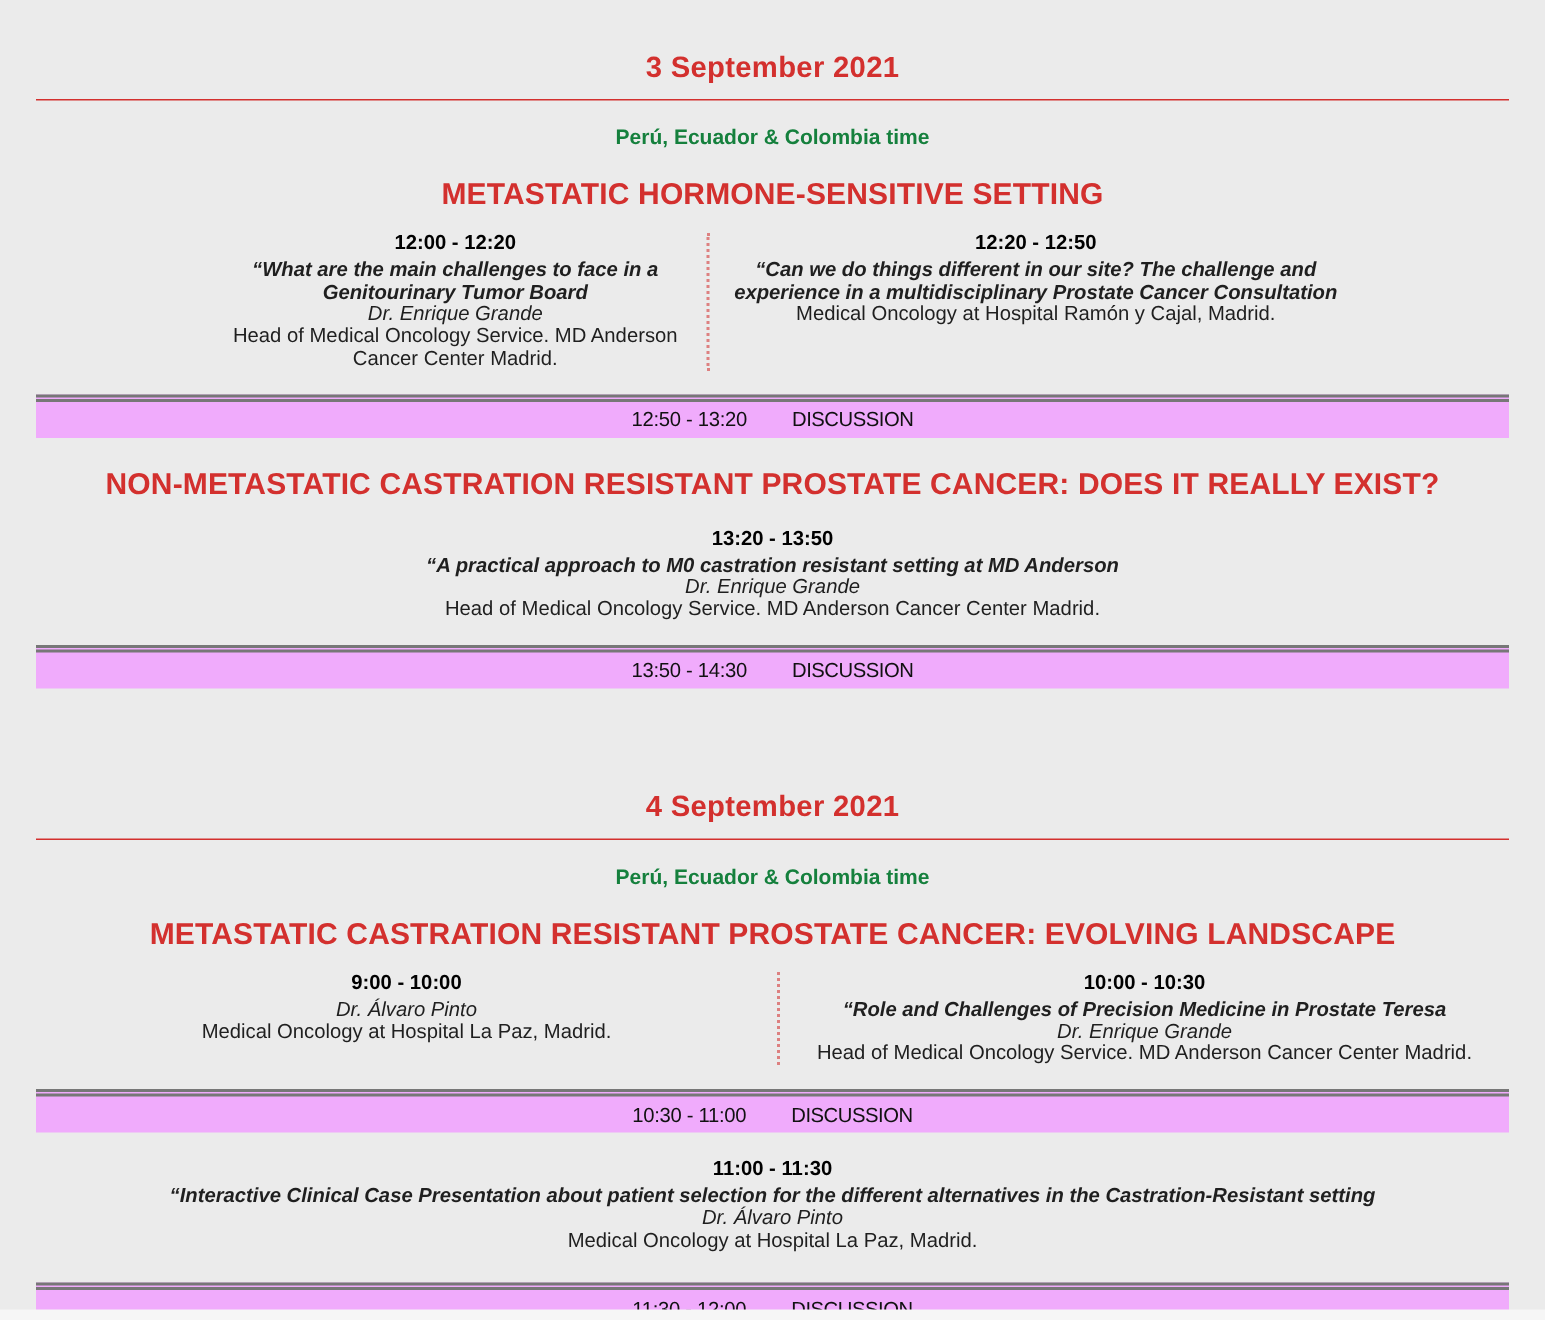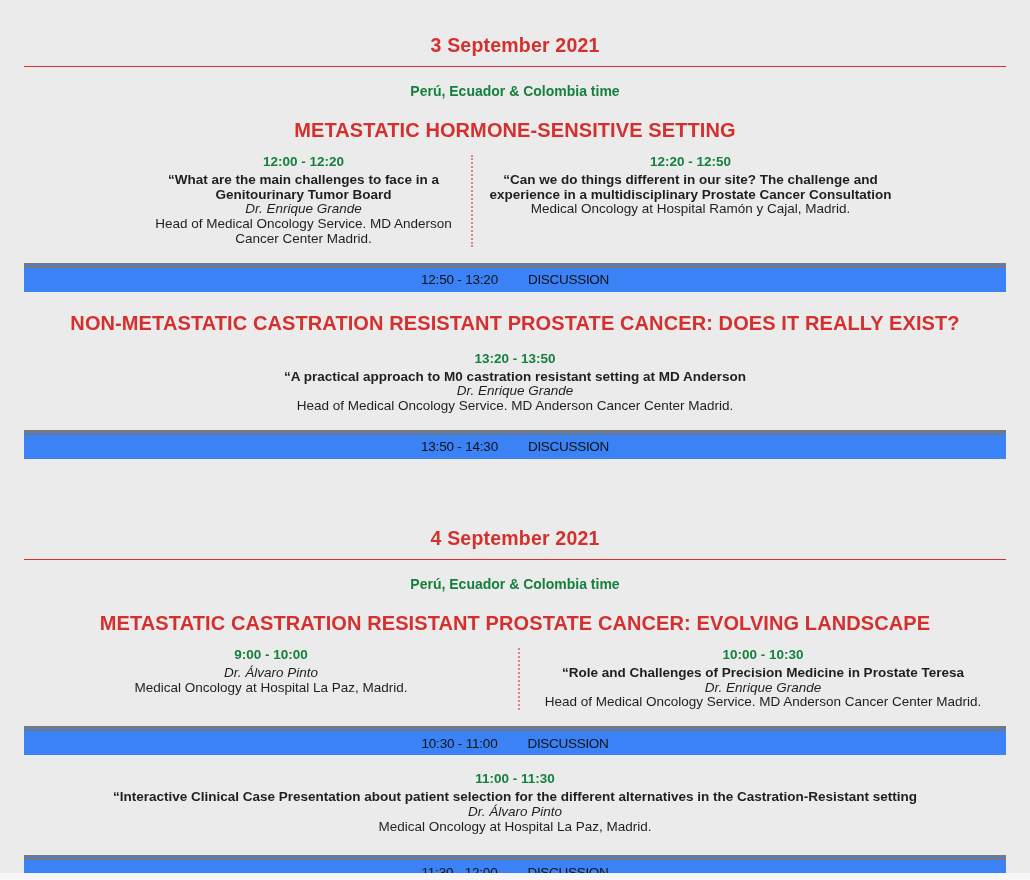--- a/index.html
+++ b/index.html
@@ -20,40 +20,40 @@
   .red-rule{border:none;border-top:1.5px solid #d3302e;margin:9px 0 0 0;}
   .timezone{
     text-align:center;font-weight:bold;font-size:14px;color:#15803d;margin-top:16px;
   }
   .session-heading{
     text-align:center;font-weight:bold;font-size:20px;color:#d3302e;margin-top:20px;
     letter-spacing:.1px;
   }
 
   .talk{text-align:center;font-size:13.5px;line-height:14.8px;}
-  .talk .time{color:#15803d;font-weight:bold;margin-bottom:3px;font-size:13.5px;}
-  .talk .title{font-weight:bold;margin:0 auto;}
+  .talk .time{color:#000000;font-weight:bold;margin-bottom:3px;font-size:13.5px;}
+  .talk .title{font-weight:bold;margin:0 auto;font-style:italic;}
   .talk .speaker{font-style:italic;}
   .talk .affiliation{margin:0 auto;}
 
   .cols{display:flex;margin-top:13px;align-items:stretch;}
   .cols .col{box-sizing:border-box;display:flex;flex-direction:column;justify-content:flex-start;}
   .cols .col-right{border-left:2px dotted #dd8080;flex:1;}
   
   .cols-d1 .col-left{width:447px;padding-left:112px;}
   .cols-d1 .col-right{padding-right:98px;}
   
   .cols-d2 .col-left{width:494px;}
   .cols-d2 .col-right{padding-right:0;}
 
   .w300{max-width:302px;} .w315{max-width:318px;} .w405{max-width:408px;}
 
   .discussion-bar{
     margin-top:16px;
-    background:#3b82f6;
+    background:#f0abfc;
     border-top:5px double #777777;
     height:24px;
     display:flex;align-items:center;justify-content:center;
     font-size:13.5px;color:#111;gap:25px;
   }
   .discussion-bar .disc-label{letter-spacing:-.3px;margin-left:5px;}
   .discussion-bar .disc-time{letter-spacing:-.2px;}
 
   .center-talk{margin-top:17px;}
 

